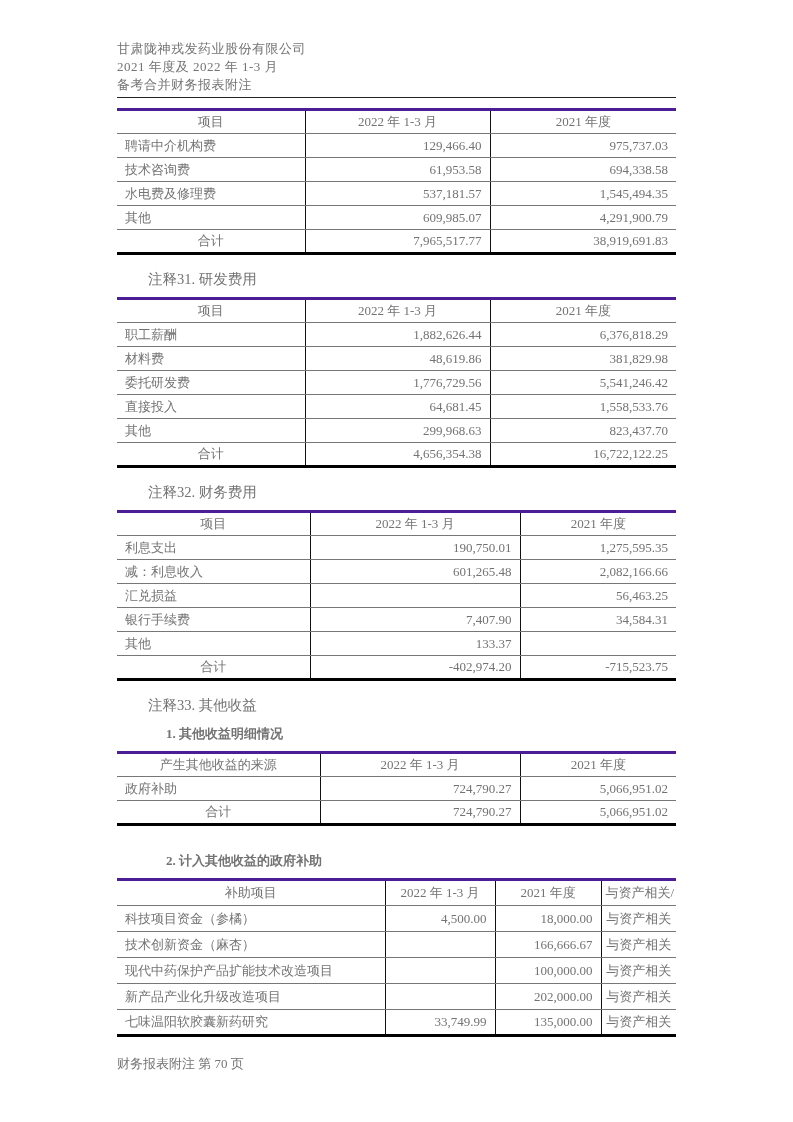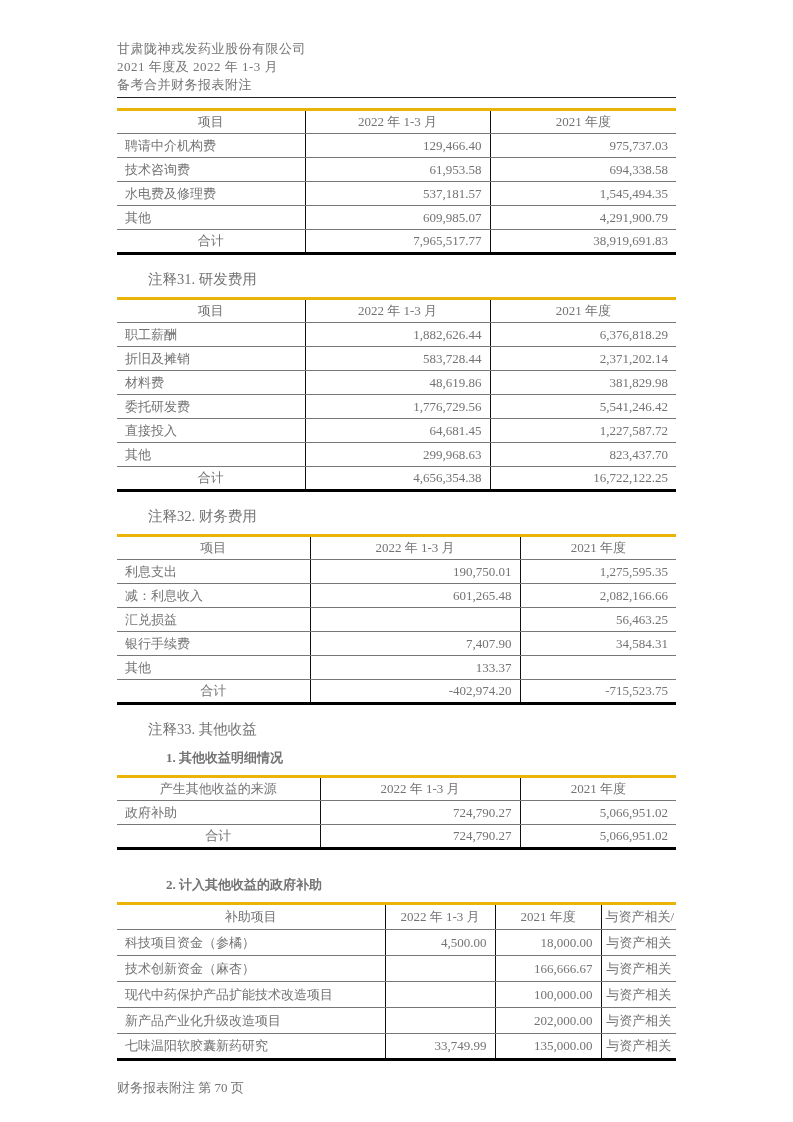--- a/index.html
+++ b/index.html
@@ -39,21 +39,21 @@
     font-size: 13px;
     line-height: 17px;
     margin: 11px 0 9px 49px;
   }
   .section.last-section .h-sub { margin-top: 26px; }
   
   table {
     border-collapse: collapse;
     table-layout: fixed;
     width: 559px;
-    border-top: 3px solid #eab308;
+    border-top: 3px solid #4c1d95;
     border-bottom: 3px solid #000;
   }
   .section:first-child table { margin-top: 10px; }
   th, td {
     border-bottom: 1px solid #777;
     font-weight: normal;
     font-size: 13px;
     height: 24px;
     padding: 0 8px;
     overflow: hidden;
@@ -149,38 +149,33 @@
                 <th>2021 年度</th>
               </tr>
             </thead>
             <tbody>
               <tr>
                 <td class="label">职工薪酬</td>
                 <td class="num">1,882,626.44</td>
                 <td class="num">6,376,818.29</td>
               </tr>
               <tr>
-                <td class="label">折旧及摊销</td>
-                <td class="num">583,728.44</td>
-                <td class="num">2,371,202.14</td>
-              </tr>
-              <tr>
                 <td class="label">材料费</td>
                 <td class="num">48,619.86</td>
                 <td class="num">381,829.98</td>
               </tr>
               <tr>
                 <td class="label">委托研发费</td>
                 <td class="num">1,776,729.56</td>
                 <td class="num">5,541,246.42</td>
               </tr>
               <tr>
                 <td class="label">直接投入</td>
                 <td class="num">64,681.45</td>
-                <td class="num">1,227,587.72</td>
+                <td class="num">1,558,533.76</td>
               </tr>
               <tr>
                 <td class="label">其他</td>
                 <td class="num">299,968.63</td>
                 <td class="num">823,437.70</td>
               </tr>
               <tr>
                 <td class="center">合计</td>
                 <td class="num">4,656,354.38</td>
                 <td class="num">16,722,122.25</td>

